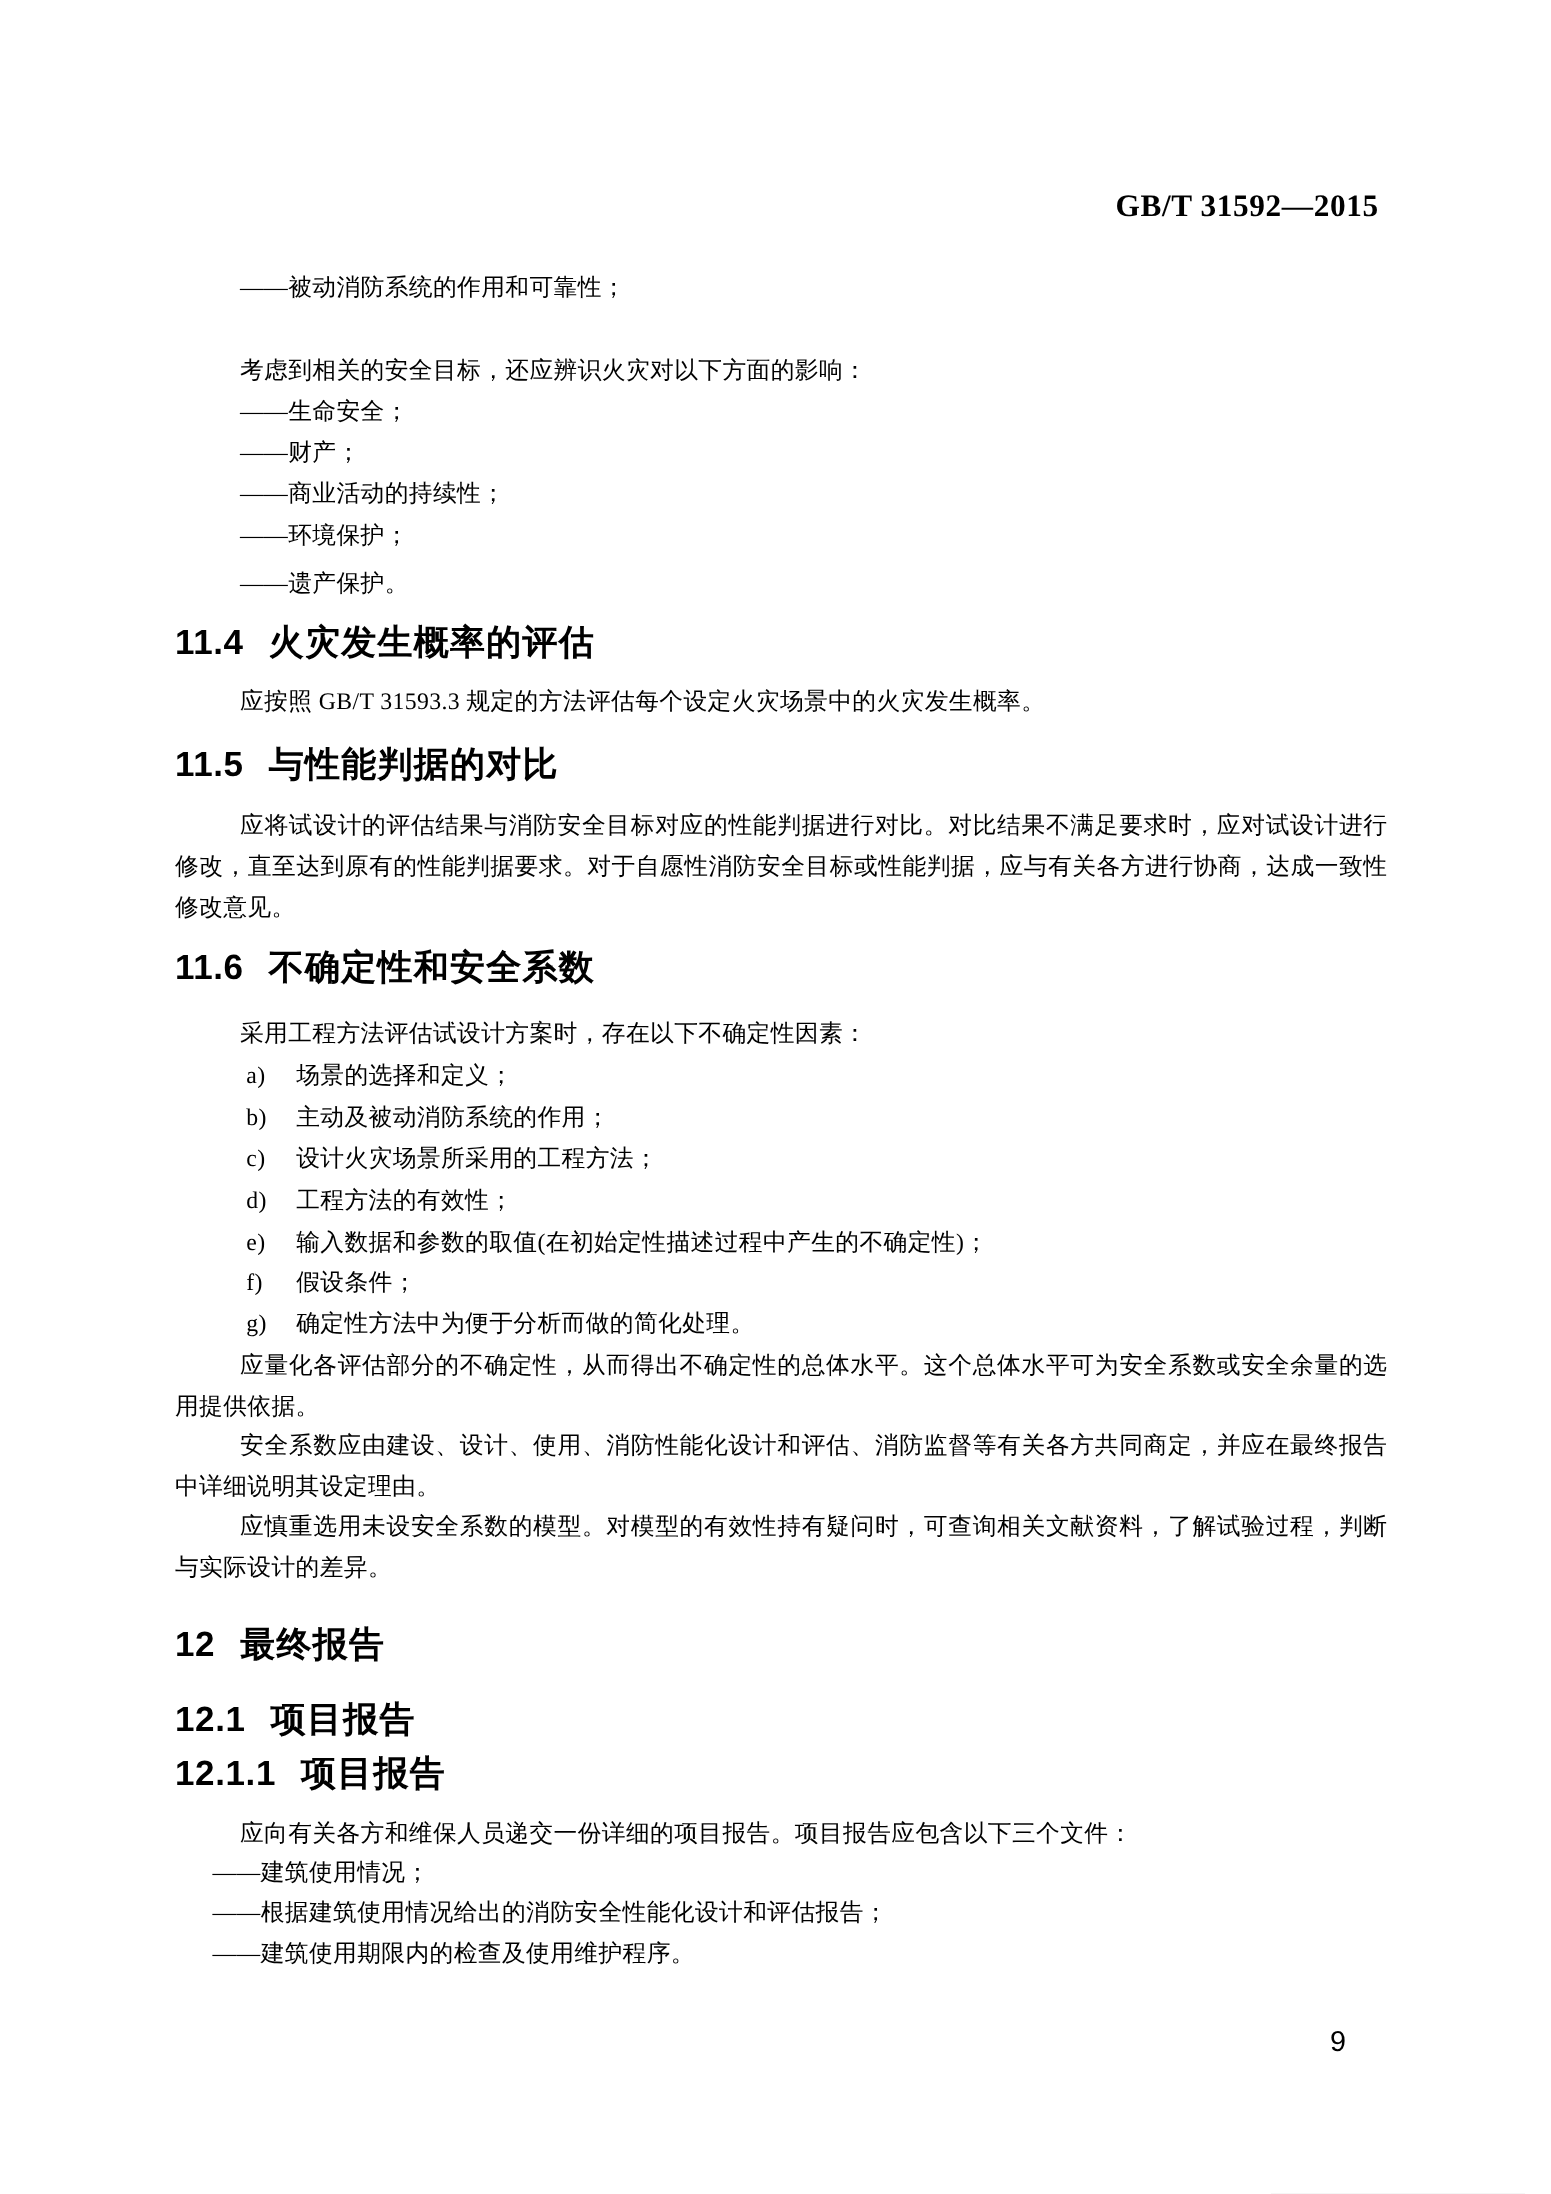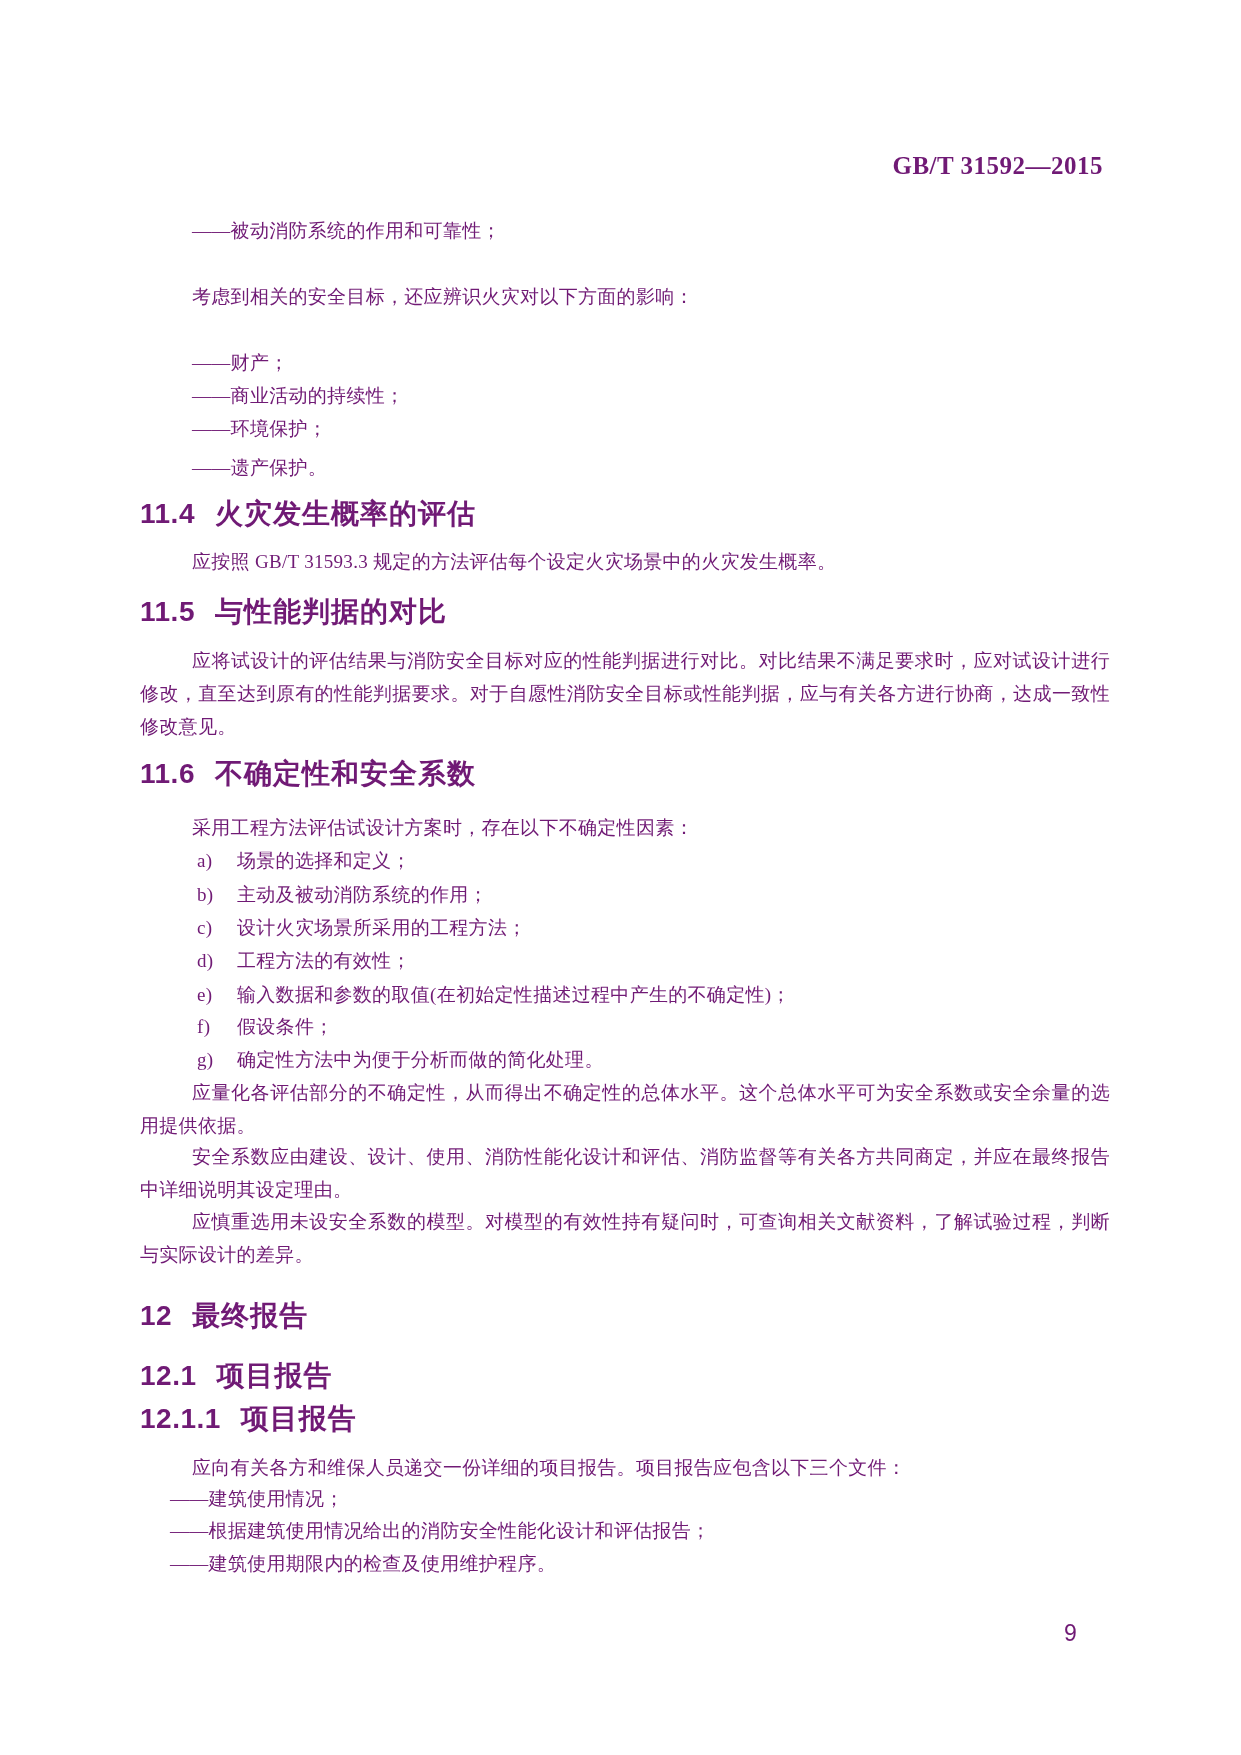--- a/index.html
+++ b/index.html
@@ -6,21 +6,21 @@
     margin: 0;
     padding: 0;
     background: #e8e8e8;
   }
   .page {
     position: relative;
     width: 1241px;
     height: 1755px;
     margin: 0 auto;
     background: #ffffff;
-    color: #701a75;
+    color: #000000;
     overflow: hidden;
     font-family: "Liberation Serif", "DejaVu Serif", serif;
   }
   .hdr {
     position: absolute;
     top: 152px;
     right: 138px;
     font-family: "Liberation Serif", "DejaVu Serif", serif;
     font-weight: 700;
     font-size: 25px;
@@ -64,20 +64,21 @@
 </style>
 </head>
 <body>
 
 <div class="page">
 
   <div class="hdr">GB/T 31592—2015</div>
 
   <div class="block dash-lg" style="top:214px">——被动消防系统的作用和可靠性；</div>
   <div class="block para" style="top:280px">考虑到相关的安全目标，还应辨识火灾对以下方面的影响：</div>
+  <div class="block dash-lg" style="top:313px">——生命安全；</div>
   <div class="block dash-lg" style="top:346px">——财产；</div>
   <div class="block dash-lg" style="top:379px">——商业活动的持续性；</div>
   <div class="block dash-lg" style="top:412px">——环境保护；</div>
   <div class="block dash-lg" style="top:451px">——遗产保护。</div>
 
   <div class="block heading" style="top:497px">
     <span class="hnum">11.4</span><span class="htitle">火灾发生概率的评估</span>
   </div>
 
   <div class="block para" style="top:545px">应按照 GB/T 31593.3 规定的方法评估每个设定火灾场景中的火灾发生概率。</div>

